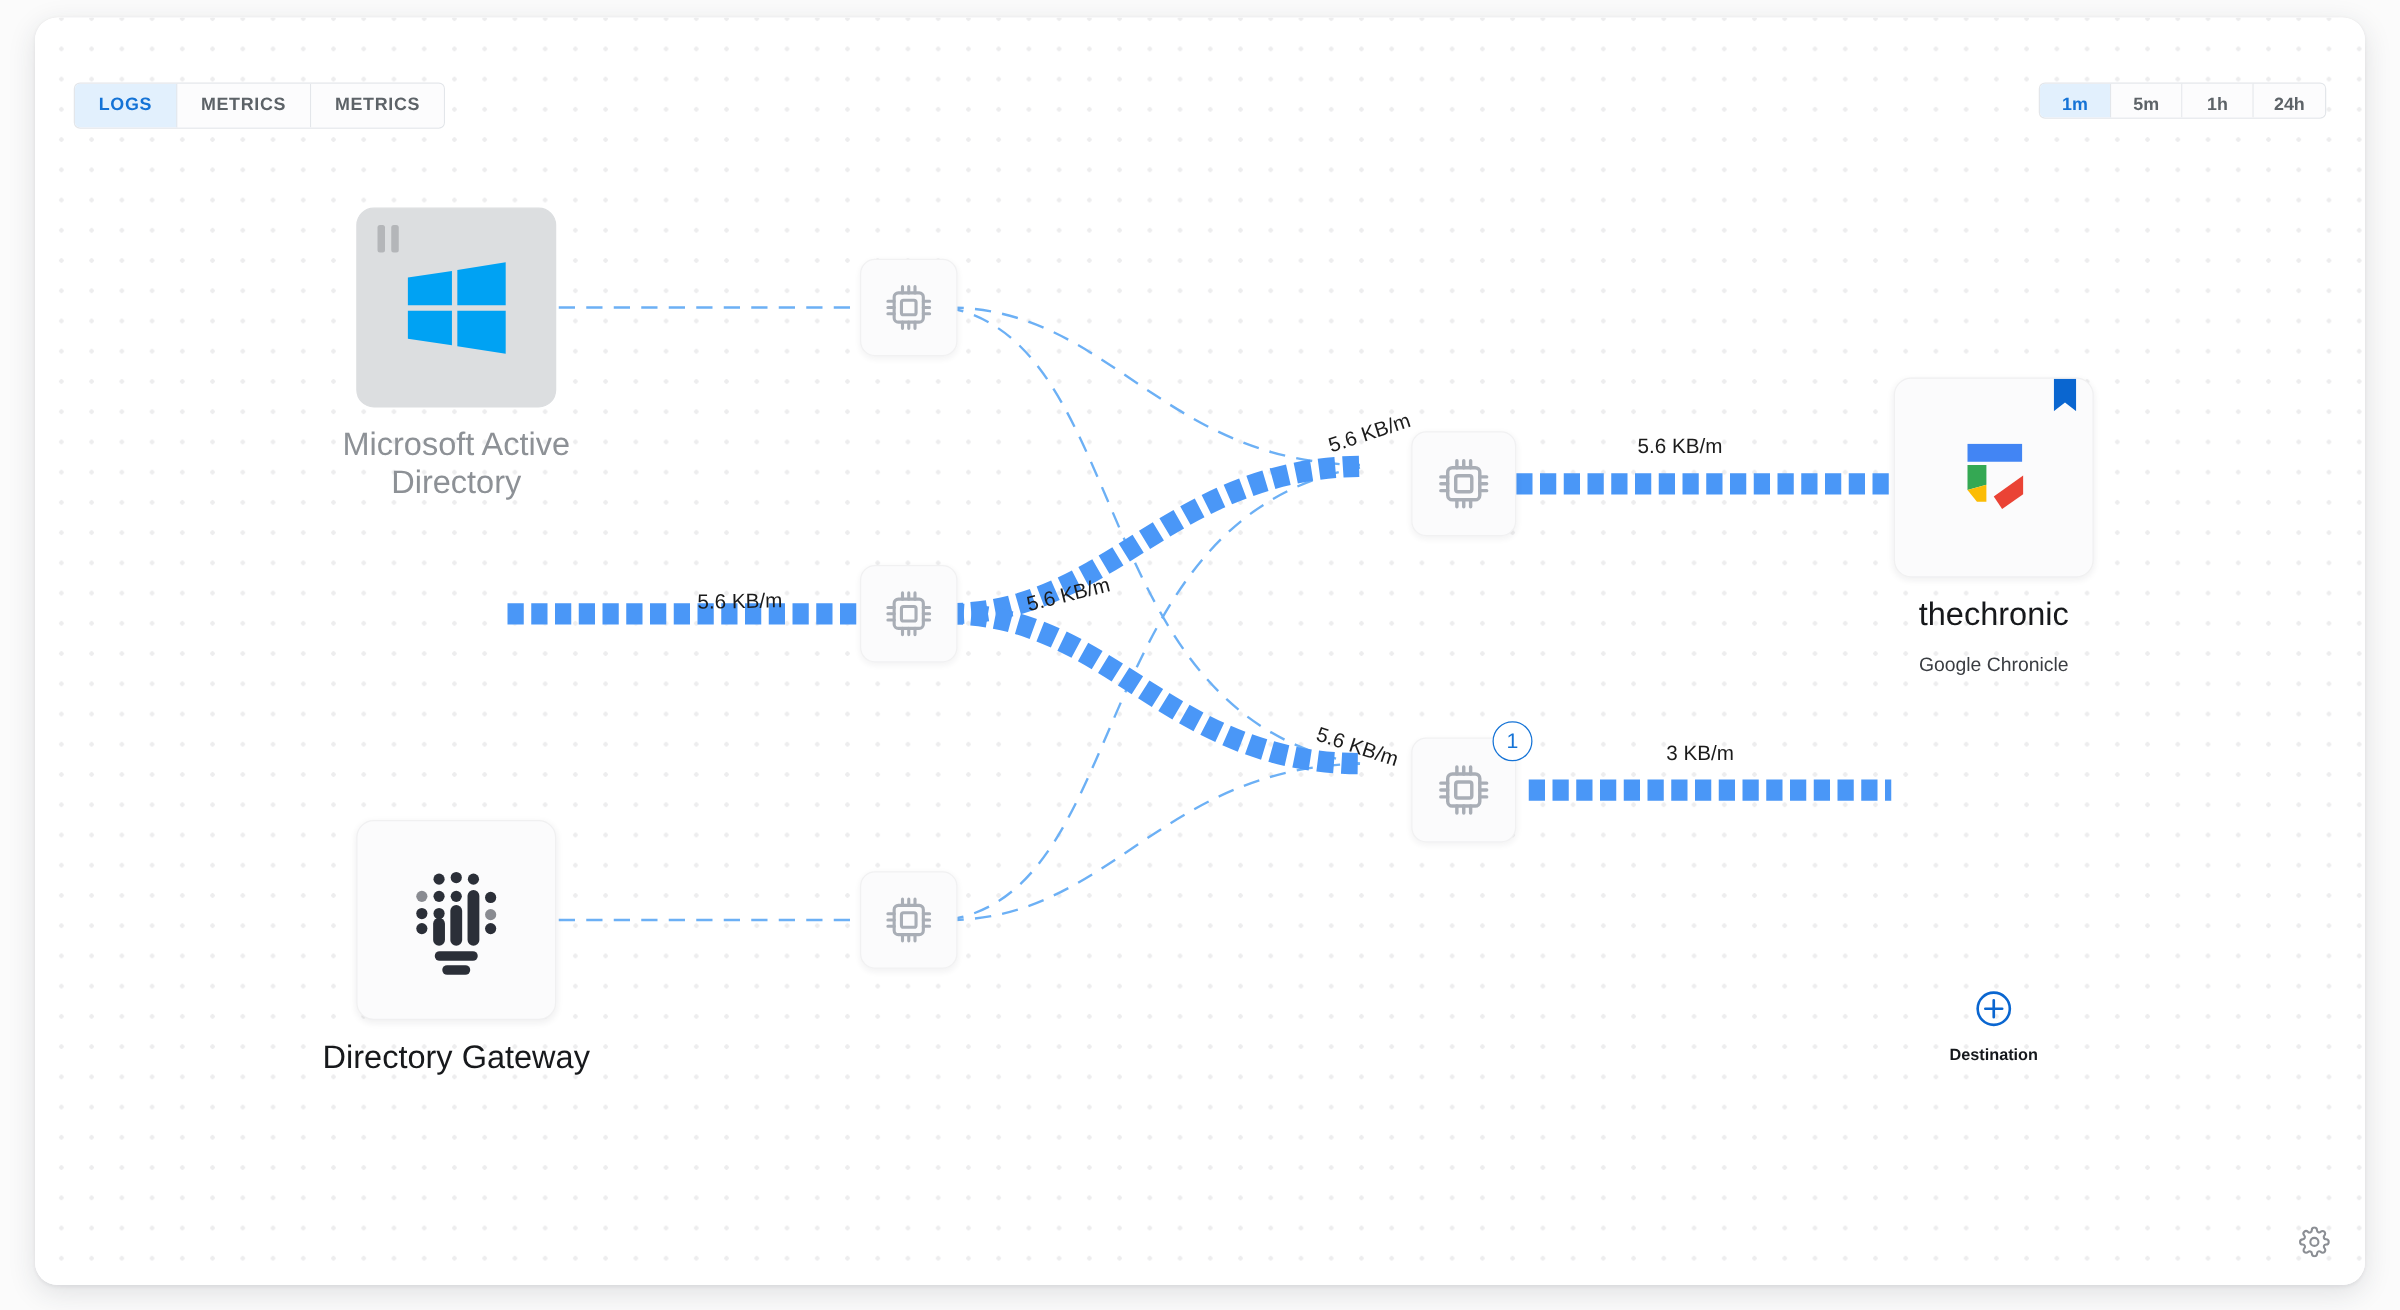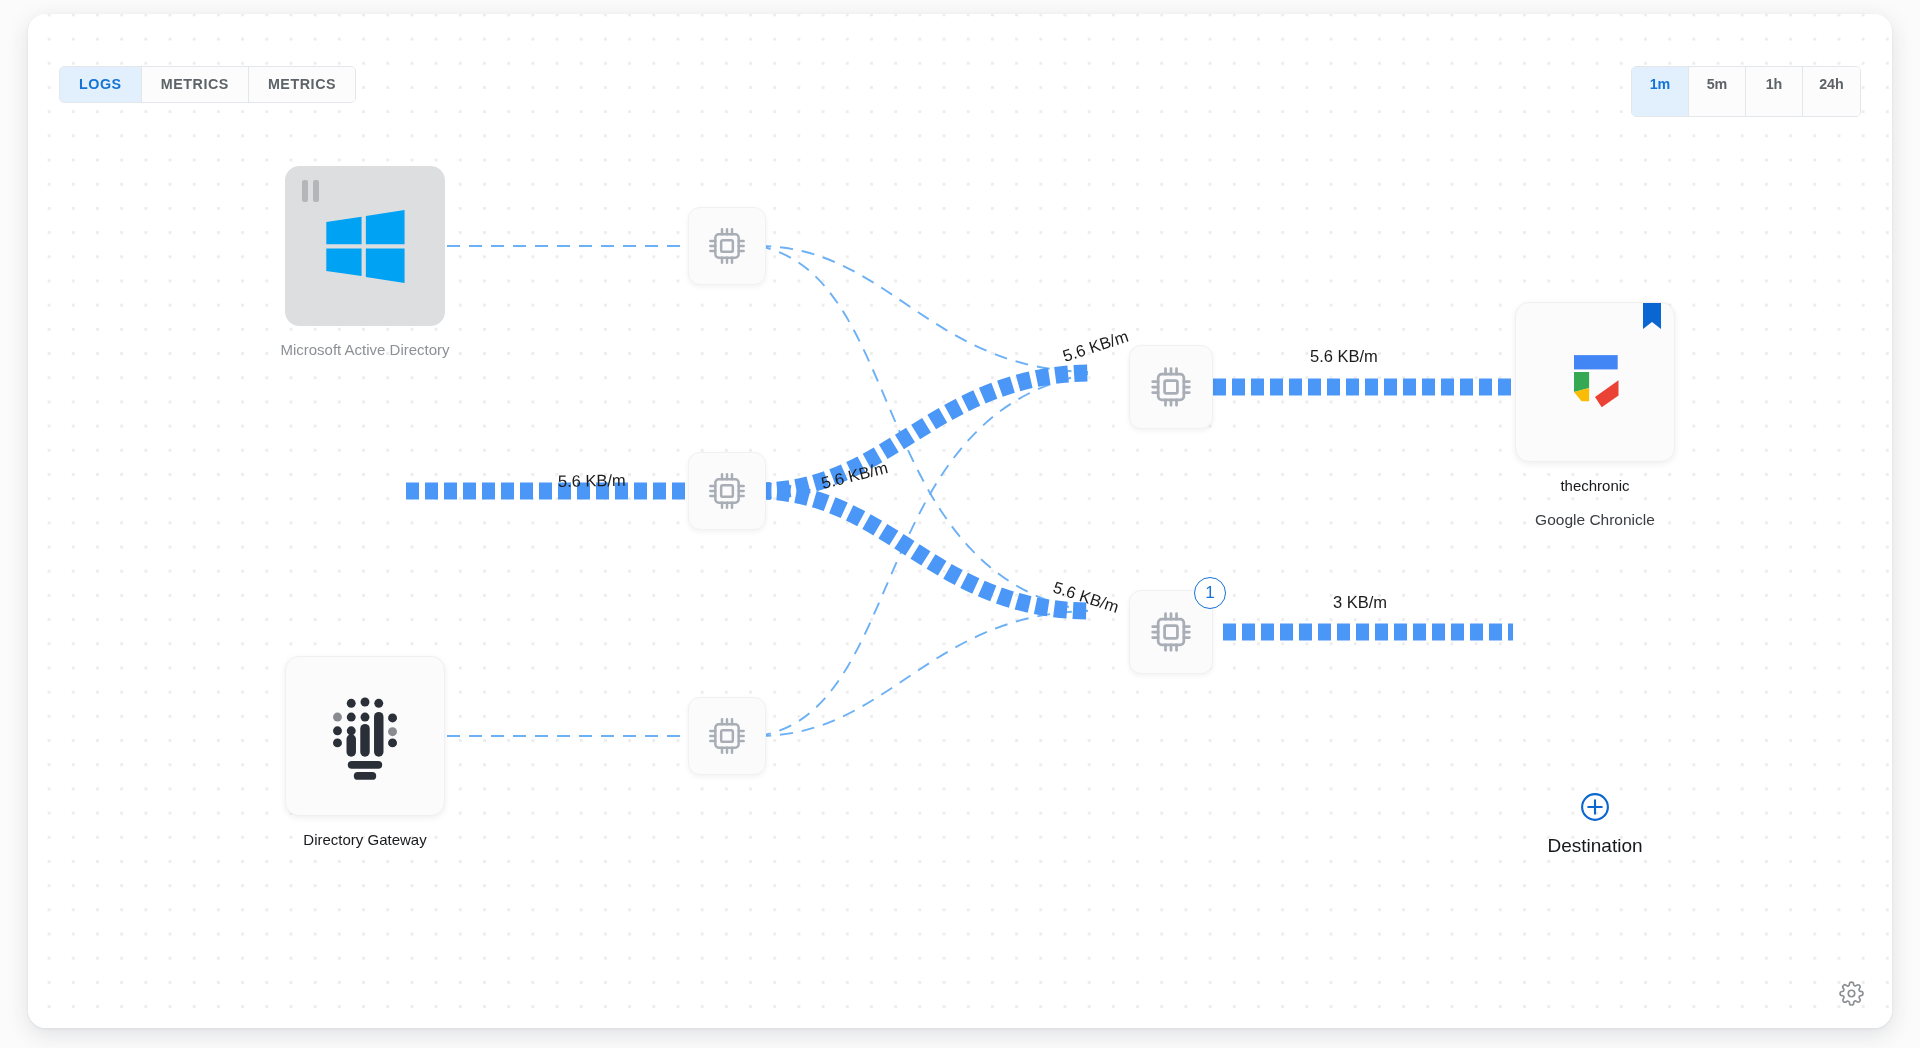--- a/index.html
+++ b/index.html
@@ -58,21 +58,21 @@
   .timebar {
     position: absolute; right: 31px; top: 52px;
     display: flex;
     border: 1px solid #e3e6ea;
     border-radius: 5px;
     overflow: hidden;
     background: #fff;
     z-index: 40;
   }
   .timebar .tr {
-    width: 57px; height: 49px; line-height: 35px;
+    width: 57px; height: 27px; line-height: 35px;
     text-align: center;
     font-size: 14.3px; font-weight: 600;
     color: #5d6368;
     background: #fcfcfd;
     border-right: 1px solid #e3e6ea;
     cursor: pointer; user-select: none;
   }
   .timebar .tr:last-child { border-right: none; }
   .timebar .tr.active { background: #e2f0fd; color: #1573d6; }
 
@@ -101,21 +101,21 @@
     display: flex; gap: 5px;
   }
   .pause-badge i { display: block; width: 6px; height: 22px; background: #b4b6b9; border-radius: 2px; }
   .bookmark {
     position: absolute; right: 13px; top: 0;
     width: 18px; height: 26px;
   }
   .node-title {
     margin-top: 15px; width: 230px; margin-left: -35px;
     text-align: center;
-    font-size: 15px; color: #17191c; font-weight: 400;
+    font-size: 26px; color: #17191c; font-weight: 400;
     line-height: 1.15;
   }
   .node-title.muted { color: #8d9196; }
   .node-sub {
     margin-top: 17px; width: 230px; margin-left: -35px;
     text-align: center;
     font-size: 15.5px; color: #3a3d42;
   }
 
   
@@ -135,21 +135,21 @@
     width: 32px; height: 32px; border-radius: 50%;
     background: #fff; border: 1.8px solid #1573d6;
     color: #1573d6; font-size: 17px;
     display: flex; align-items: center; justify-content: center;
     z-index: 25; cursor: pointer;
   }
 
   
   .adder { position: absolute; z-index: 20; text-align: center; width: 180px; cursor: pointer; }
   .adder .plus { width: 30px; height: 30px; margin: 0 auto; }
-  .adder .alabel { margin-top: 9px; font-size: 19px; color: #15181c; }
+  .adder .alabel { margin-top: 9px; font-size: 13px; color: #15181c; font-weight: bold; }
 
   .gear { position: absolute; right: 28px; bottom: 22px; z-index: 40; cursor: pointer; opacity: .72; }
 </style>
 </head>
 <body>
 
 <div id="app">
   <div id="canvas">
 
     <div class="tabbar">

